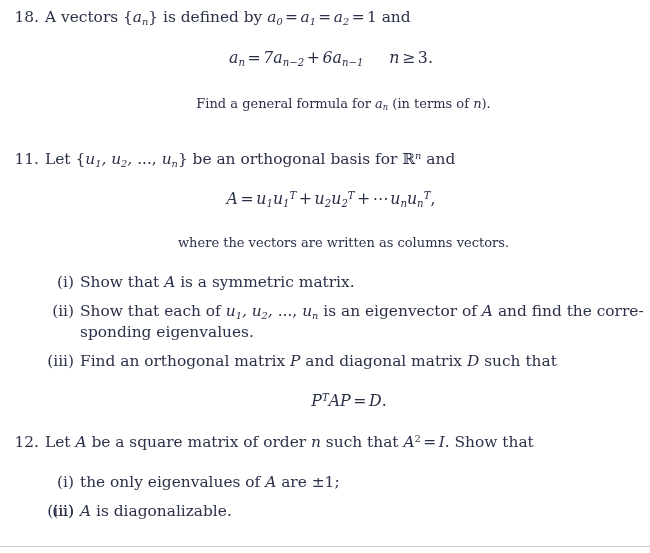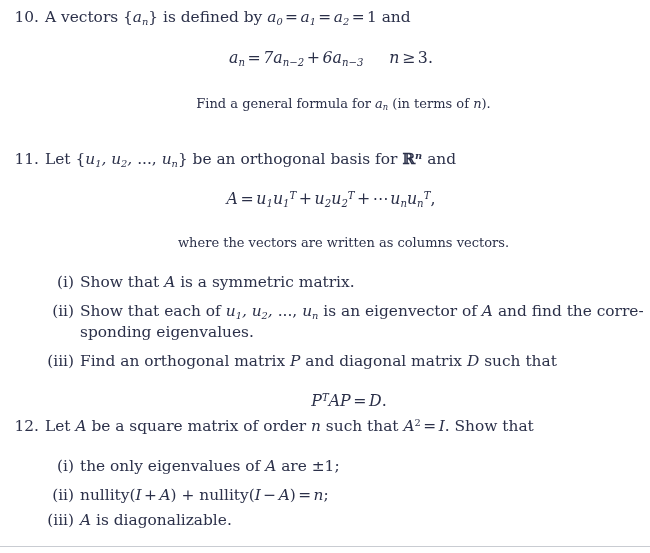--- a/index.html
+++ b/index.html
@@ -27,21 +27,21 @@
   .mathvar {
     font-family: "DejaVu Serif", "Liberation Serif", serif;
     font-style: italic;
   }
   .matvar {
     font-family: "DejaVu Serif", "Liberation Serif", serif;
     font-style: italic;
     font-weight: normal;
   }
   .bbR {
-    font-weight: bold;
+    font-weight: normal;
     font-style: normal;
   }
   sub, sup {
     font-size: 0.64em;
     line-height: 0;
     font-style: italic;
   }
   sub { vertical-align: -0.28em; }
   sup { vertical-align: 0.48em; }
   .op {
@@ -131,28 +131,28 @@
   }
 </style>
 </head>
 <body>
 
 <div class="page">
 
   <div class="problem" style="top:6px;">
 
     <div class="prob-row">
-      <span class="prob-num">10.</span>
+      <span class="prob-num">18.</span>
       <div class="prob-body">
         <span>A vectors {</span><span class="mathvar">a<sub>n</sub></span><span>} is defined by </span><span class="mathvar">a<sub>0</sub><span class="op">=</span>a<sub>1</sub><span class="op">=</span>a<sub>2</sub><span class="op">=</span><span class="opn">1</span></span><span> and</span>
       </div>
     </div>
 
     <div class="display-eq" style="margin-top:19px;">
-      <span class="mathvar">a<sub>n</sub><span class="op">=</span>7a<sub>n−2</sub><span class="op">+</span>6a<sub>n−3</sub></span><span class="eq-gap"></span><span class="mathvar">n<span class="op">≥</span><span class="opn">3.</span></span>
+      <span class="mathvar">a<sub>n</sub><span class="op">=</span>7a<sub>n−2</sub><span class="op">+</span>6a<sub>n−1</sub></span><span class="eq-gap"></span><span class="mathvar">n<span class="op">≥</span><span class="opn">3.</span></span>
     </div>
 
     <div class="cont-line" style="margin-top:24px;">
       Find a general formula for <span class="mathvar">a<sub>n</sub></span> (in terms of <span class="mathvar">n</span>).
     </div>
 
   </div>
 
   <div class="problem" style="top:148px;">
 
@@ -188,41 +188,38 @@
       <div class="sub-body">
         Find an orthogonal matrix <span class="matvar">P</span> and diagonal matrix <span class="matvar">D</span> such that
       </div>
     </div>
 
     <div class="display-eq" style="margin-top:18px;padding-left:48px;">
       <span class="matvar">P<sup>T</sup>AP<span class="op">=</span>D<span class="opn">.</span></span>
     </div>
   </div>
 
-  <div class="problem" style="top:415px;">
+  <div class="problem" style="top:431px;">
 
     <div class="prob-row">
       <span class="prob-num">12.</span>
       <div class="prob-body">
         Let <span class="matvar">A</span> be a square matrix of order <span class="mathvar">n</span> such that <span class="matvar">A<sup style="font-style:normal;">2</sup><span class="op">=</span>I</span>. Show that
       </div>
     </div>
 
     <div class="subitem" style="margin-top:19px;">
       <span class="rn">(i)</span>
       <div class="sub-body">
         the only eigenvalues of <span class="matvar">A</span> are <span class="opn">±1;</span>
       </div>
     </div>
 
     <div class="subitem" style="margin-top:7px;">
       <span class="rn">(ii)</span>
-      <div class="sub-body">
-        <span class="opn">nullity(</span><span class="matvar">I<span class="op">+</span>A</span><span class="opn">)</span> <span class="opn">+</span> <span class="opn">nullity(</span><span class="matvar">I<span class="op">−</span>A</span><span class="opn">)</span><span class="op">=</span><span class="mathvar">n</span><span class="opn">;</span>
-      </div>
     </div>
 
     <div class="subitem" style="margin-top:4px;">
       <span class="rn">(iii)</span>
       <div class="sub-body">
         <span class="matvar">A</span> is diagonalizable.
       </div>
     </div>
   </div>
 

